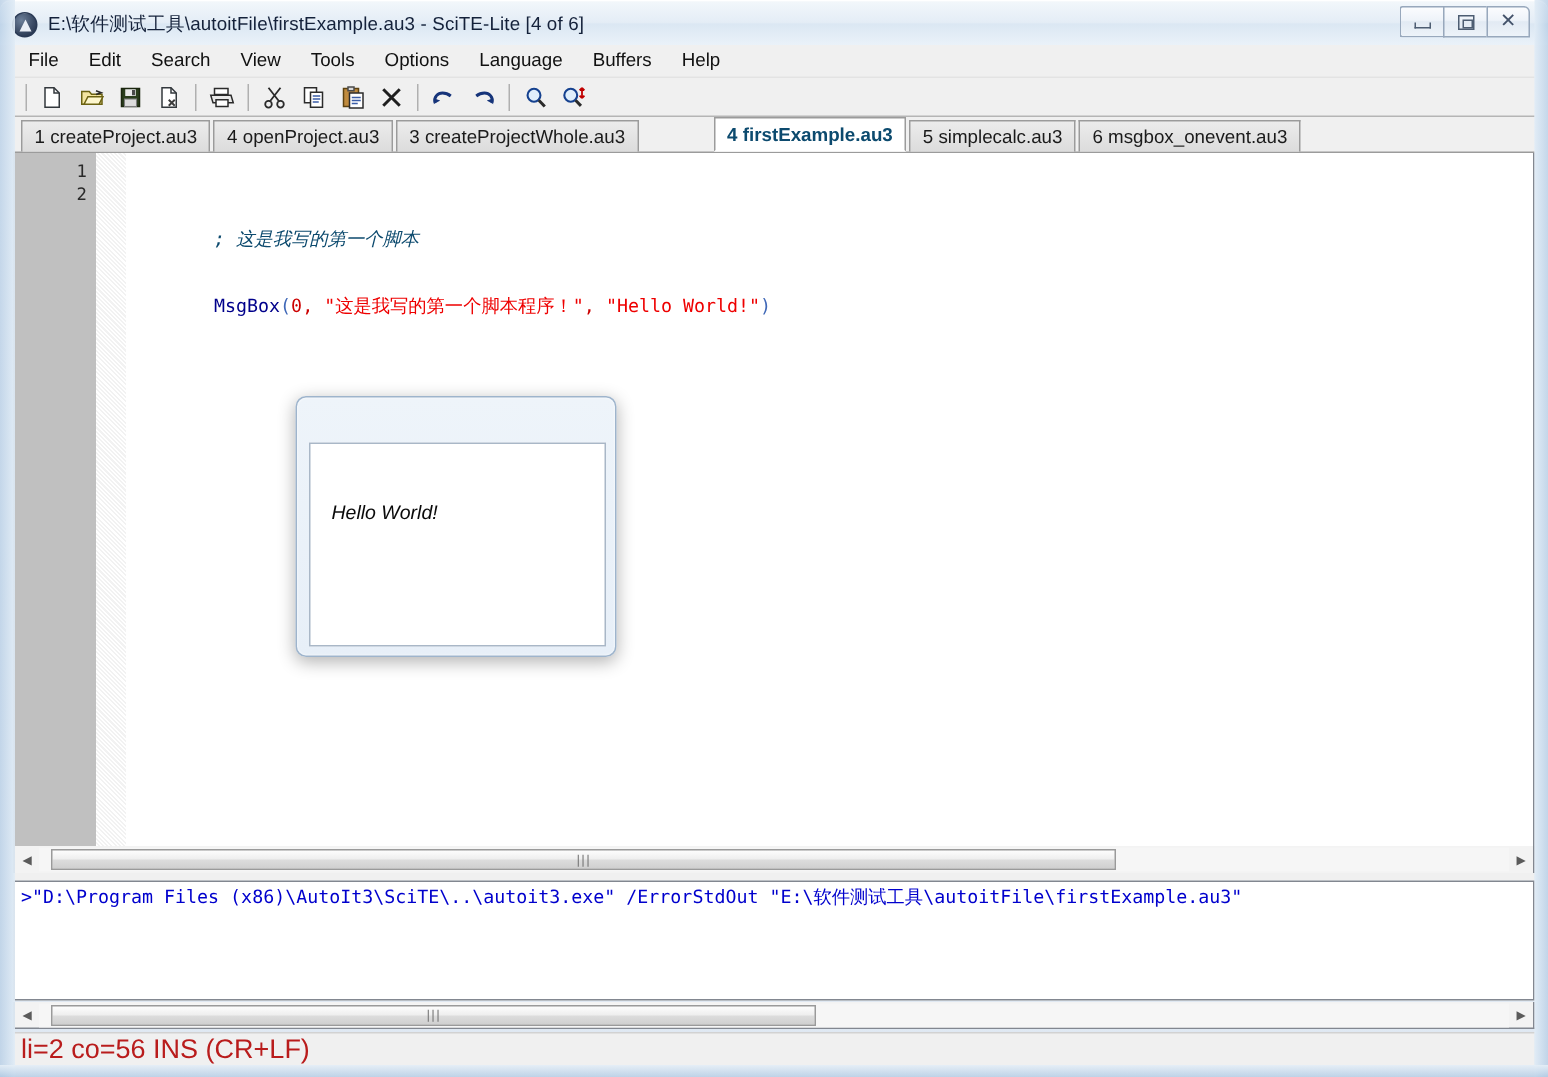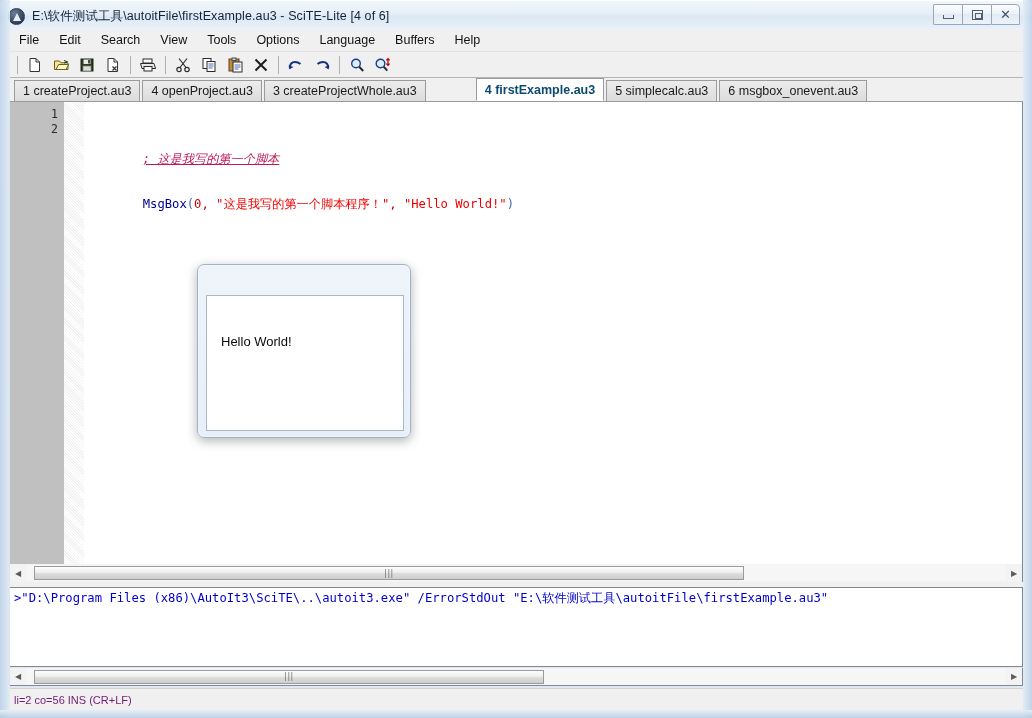--- a/index.html
+++ b/index.html
@@ -176,21 +176,21 @@
     font-size: 11.5px; color: #2a2a2a; text-align: right;
   }
   #code-area {
     position: absolute; left: 74px; top: 0; width: 940px; height: 462px;
     font-family: "DejaVu Sans Mono", monospace;
     font-size: 12.2px; line-height: 15px;
     white-space: pre;
     padding-top: 5px;
   }
   .code-line { height: 15px; }
-  .tok-comment { color: #be185d; font-style: italic; text-decoration: underline; }
+  .tok-comment { color: #0c4a6e; font-style: italic; }
   .tok-func    { color: #00008b; }
   .tok-paren   { color: #4169b8; }
   .tok-num     { color: #cc0000; }
   .tok-comma   { color: #cc0000; }
   .tok-str     { color: #ee0000; }
 
   
   #editor-hscroll {
     position: absolute; left: 9px; top: 564px; width: 1014px; height: 18px;
     background: #f3f3f3;
@@ -242,21 +242,21 @@
   }
 
   
   #statusbar {
     position: absolute; left: 9px; top: 688px; width: 1014px; height: 22px;
     background: #f0f0f0;
     border-top: 1px solid #d2d2d2;
     display: flex; align-items: center;
   }
   #status-text {
-    font-size: 11px; color: #701a75; padding-left: 5px;
+    font-size: 18px; color: #b91c1c; padding-left: 5px;
   }
 
   
   #msgbox {
     position: absolute; left: 197px; top: 264px; width: 214px; height: 174px;
     border-radius: 7px;
     background: linear-gradient(to bottom, #eef4fa 0%, #e7eff8 100%);
     border: 1px solid #9eb4cc;
     box-shadow: 0 3px 11px rgba(0,0,0,0.30), 0 0 2px rgba(255,255,255,0.9) inset;
   }
@@ -280,21 +280,21 @@
     font-size: 12px; color: #43526a;
     font-family: "DejaVu Sans", sans-serif;
   }
   #msgbox-body {
     position: absolute; left: 8px; top: 30px; width: 198px; height: 136px;
     background: #ffffff;
     border: 1px solid #a9b7c7;
   }
   #msgbox-message {
     position: absolute; left: 14px; top: 38px;
-    font-size: 13px; color: #0a0a0a;
+    font-size: 13px; color: #0a0a0a; font-style: italic;
   }
   #msgbox-buttonrow {
     position: absolute; left: 0; bottom: 0; width: 196px; height: 52px;
     background: #f0f0f0;
     border-top: 1px solid #dfdfdf;
   }
   #msgbox-ok {
     position: absolute; right: 11px; top: 10px;
     width: 85px; height: 26px;
     background: linear-gradient(to bottom, #f4f4f4 0%, #ececec 46%, #dcdcdc 50%, #d2d2d2 100%);

